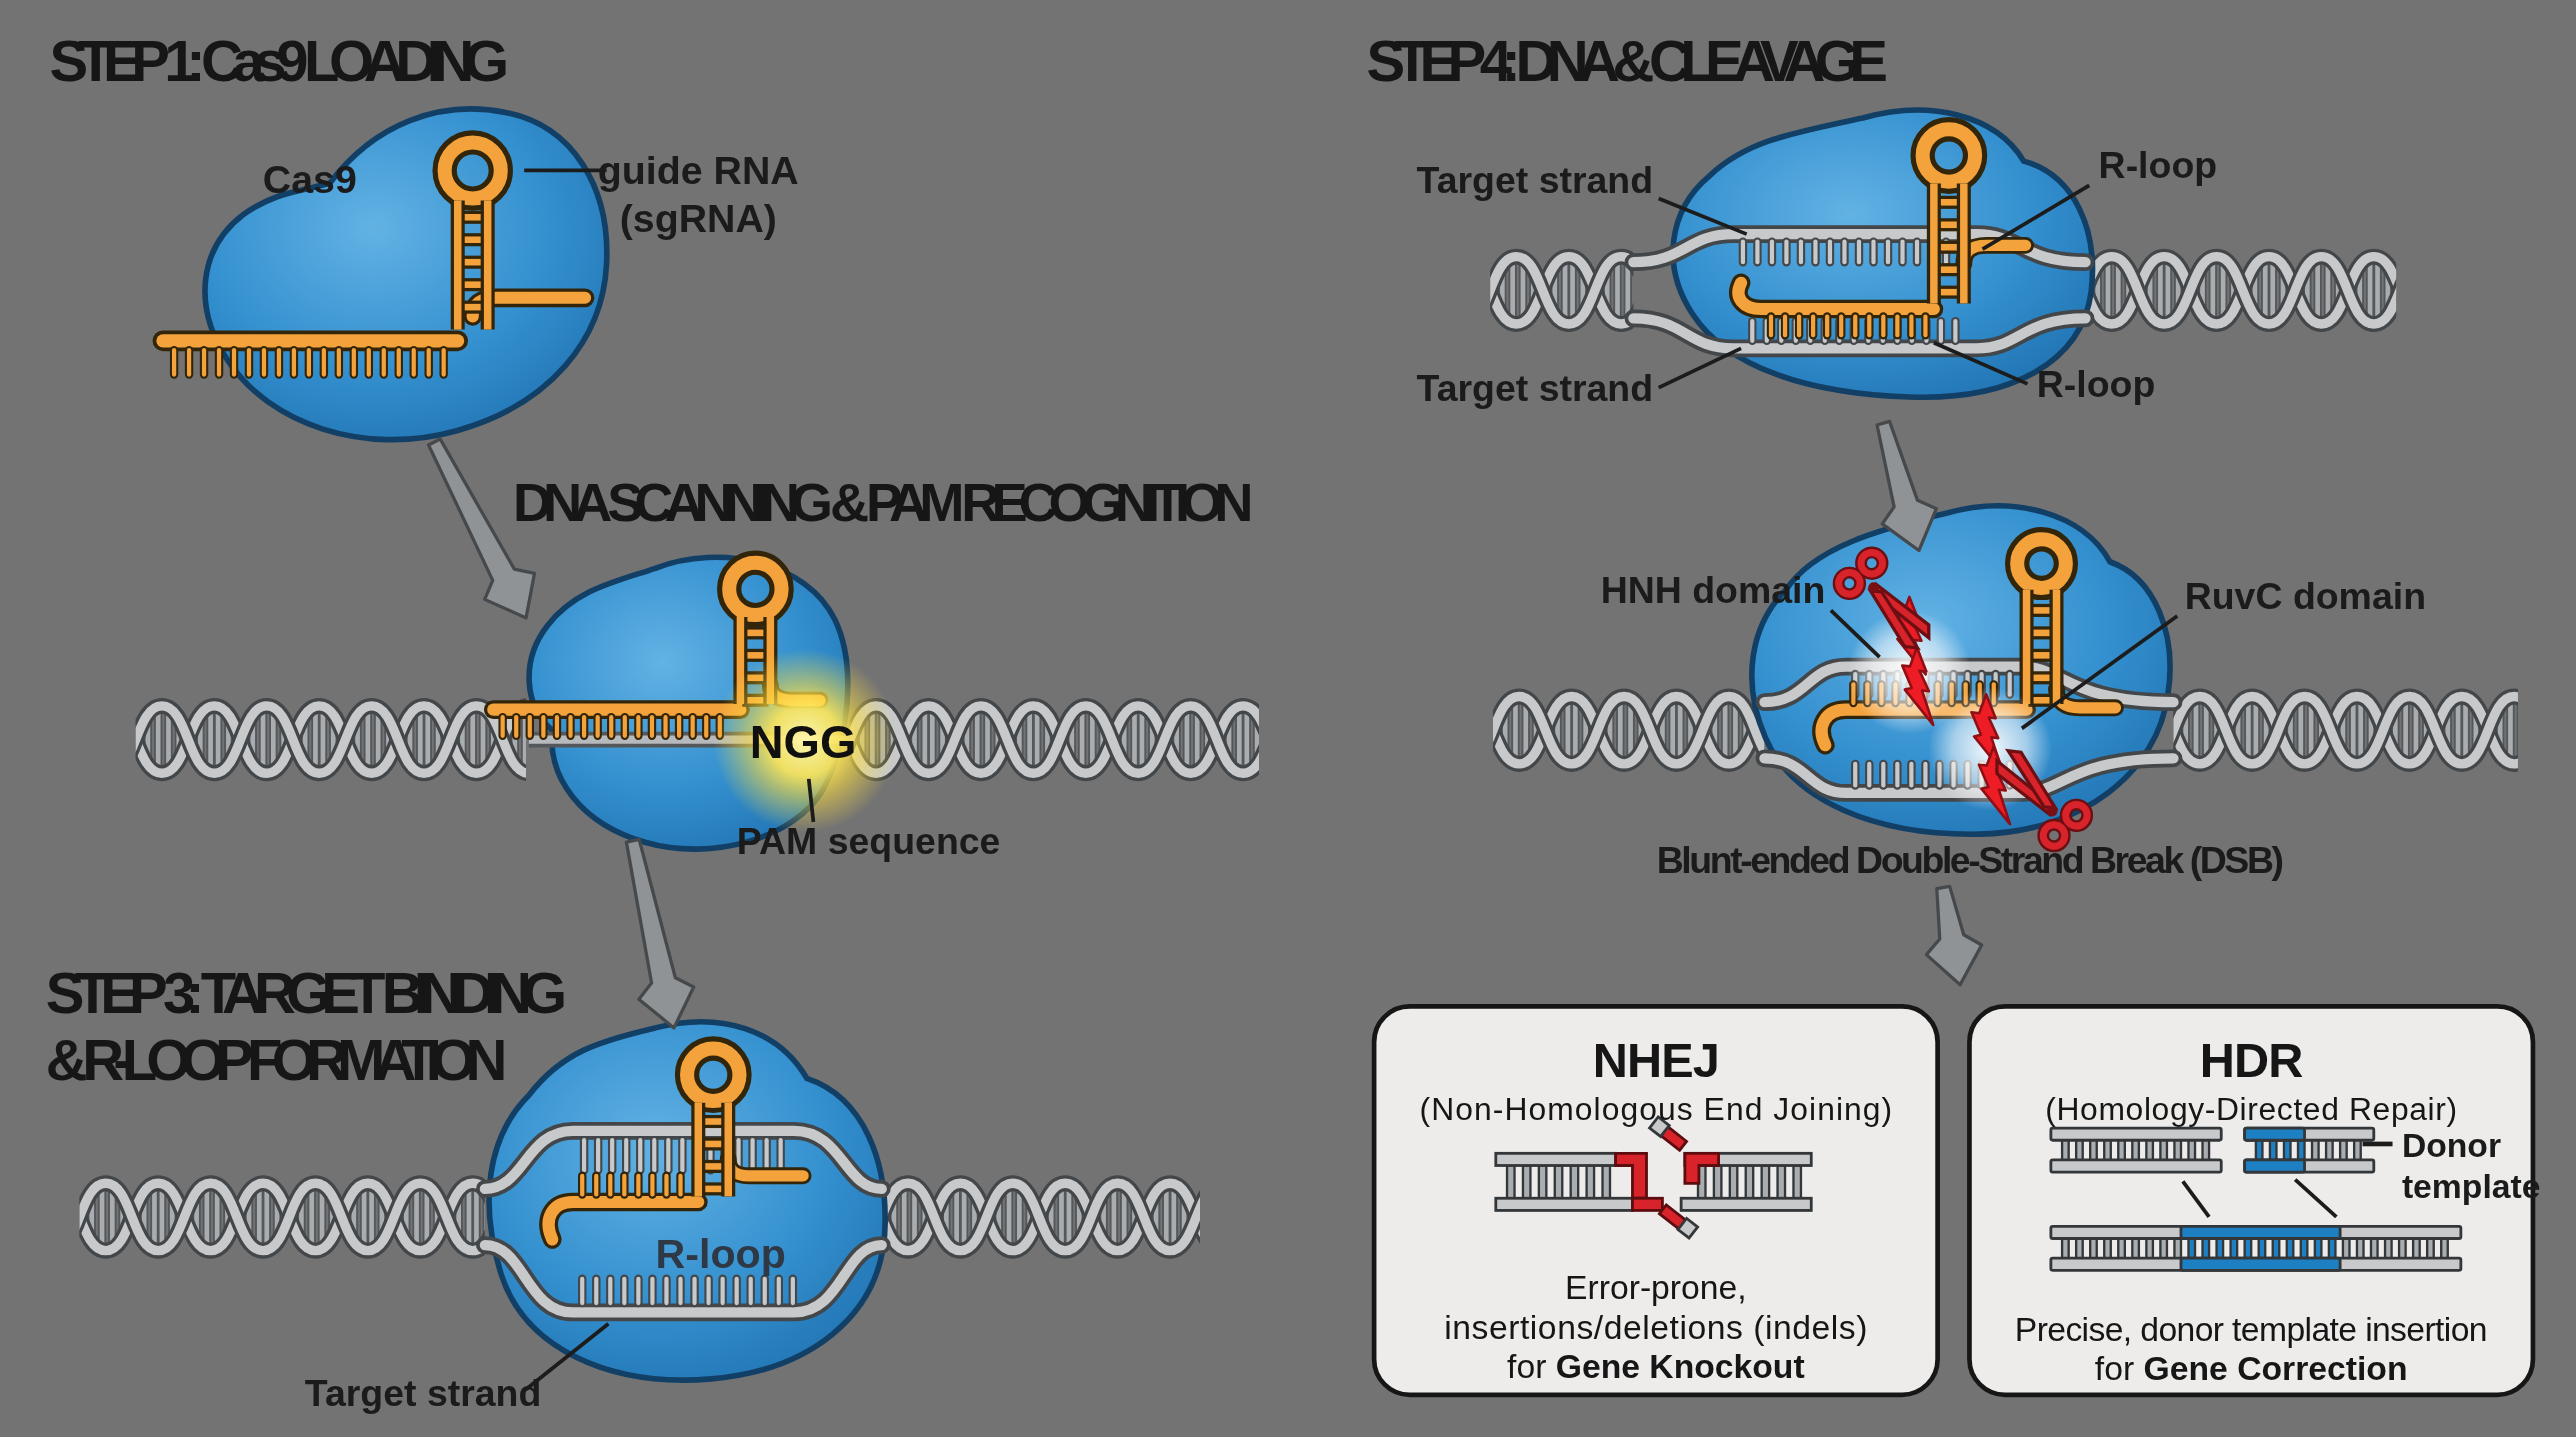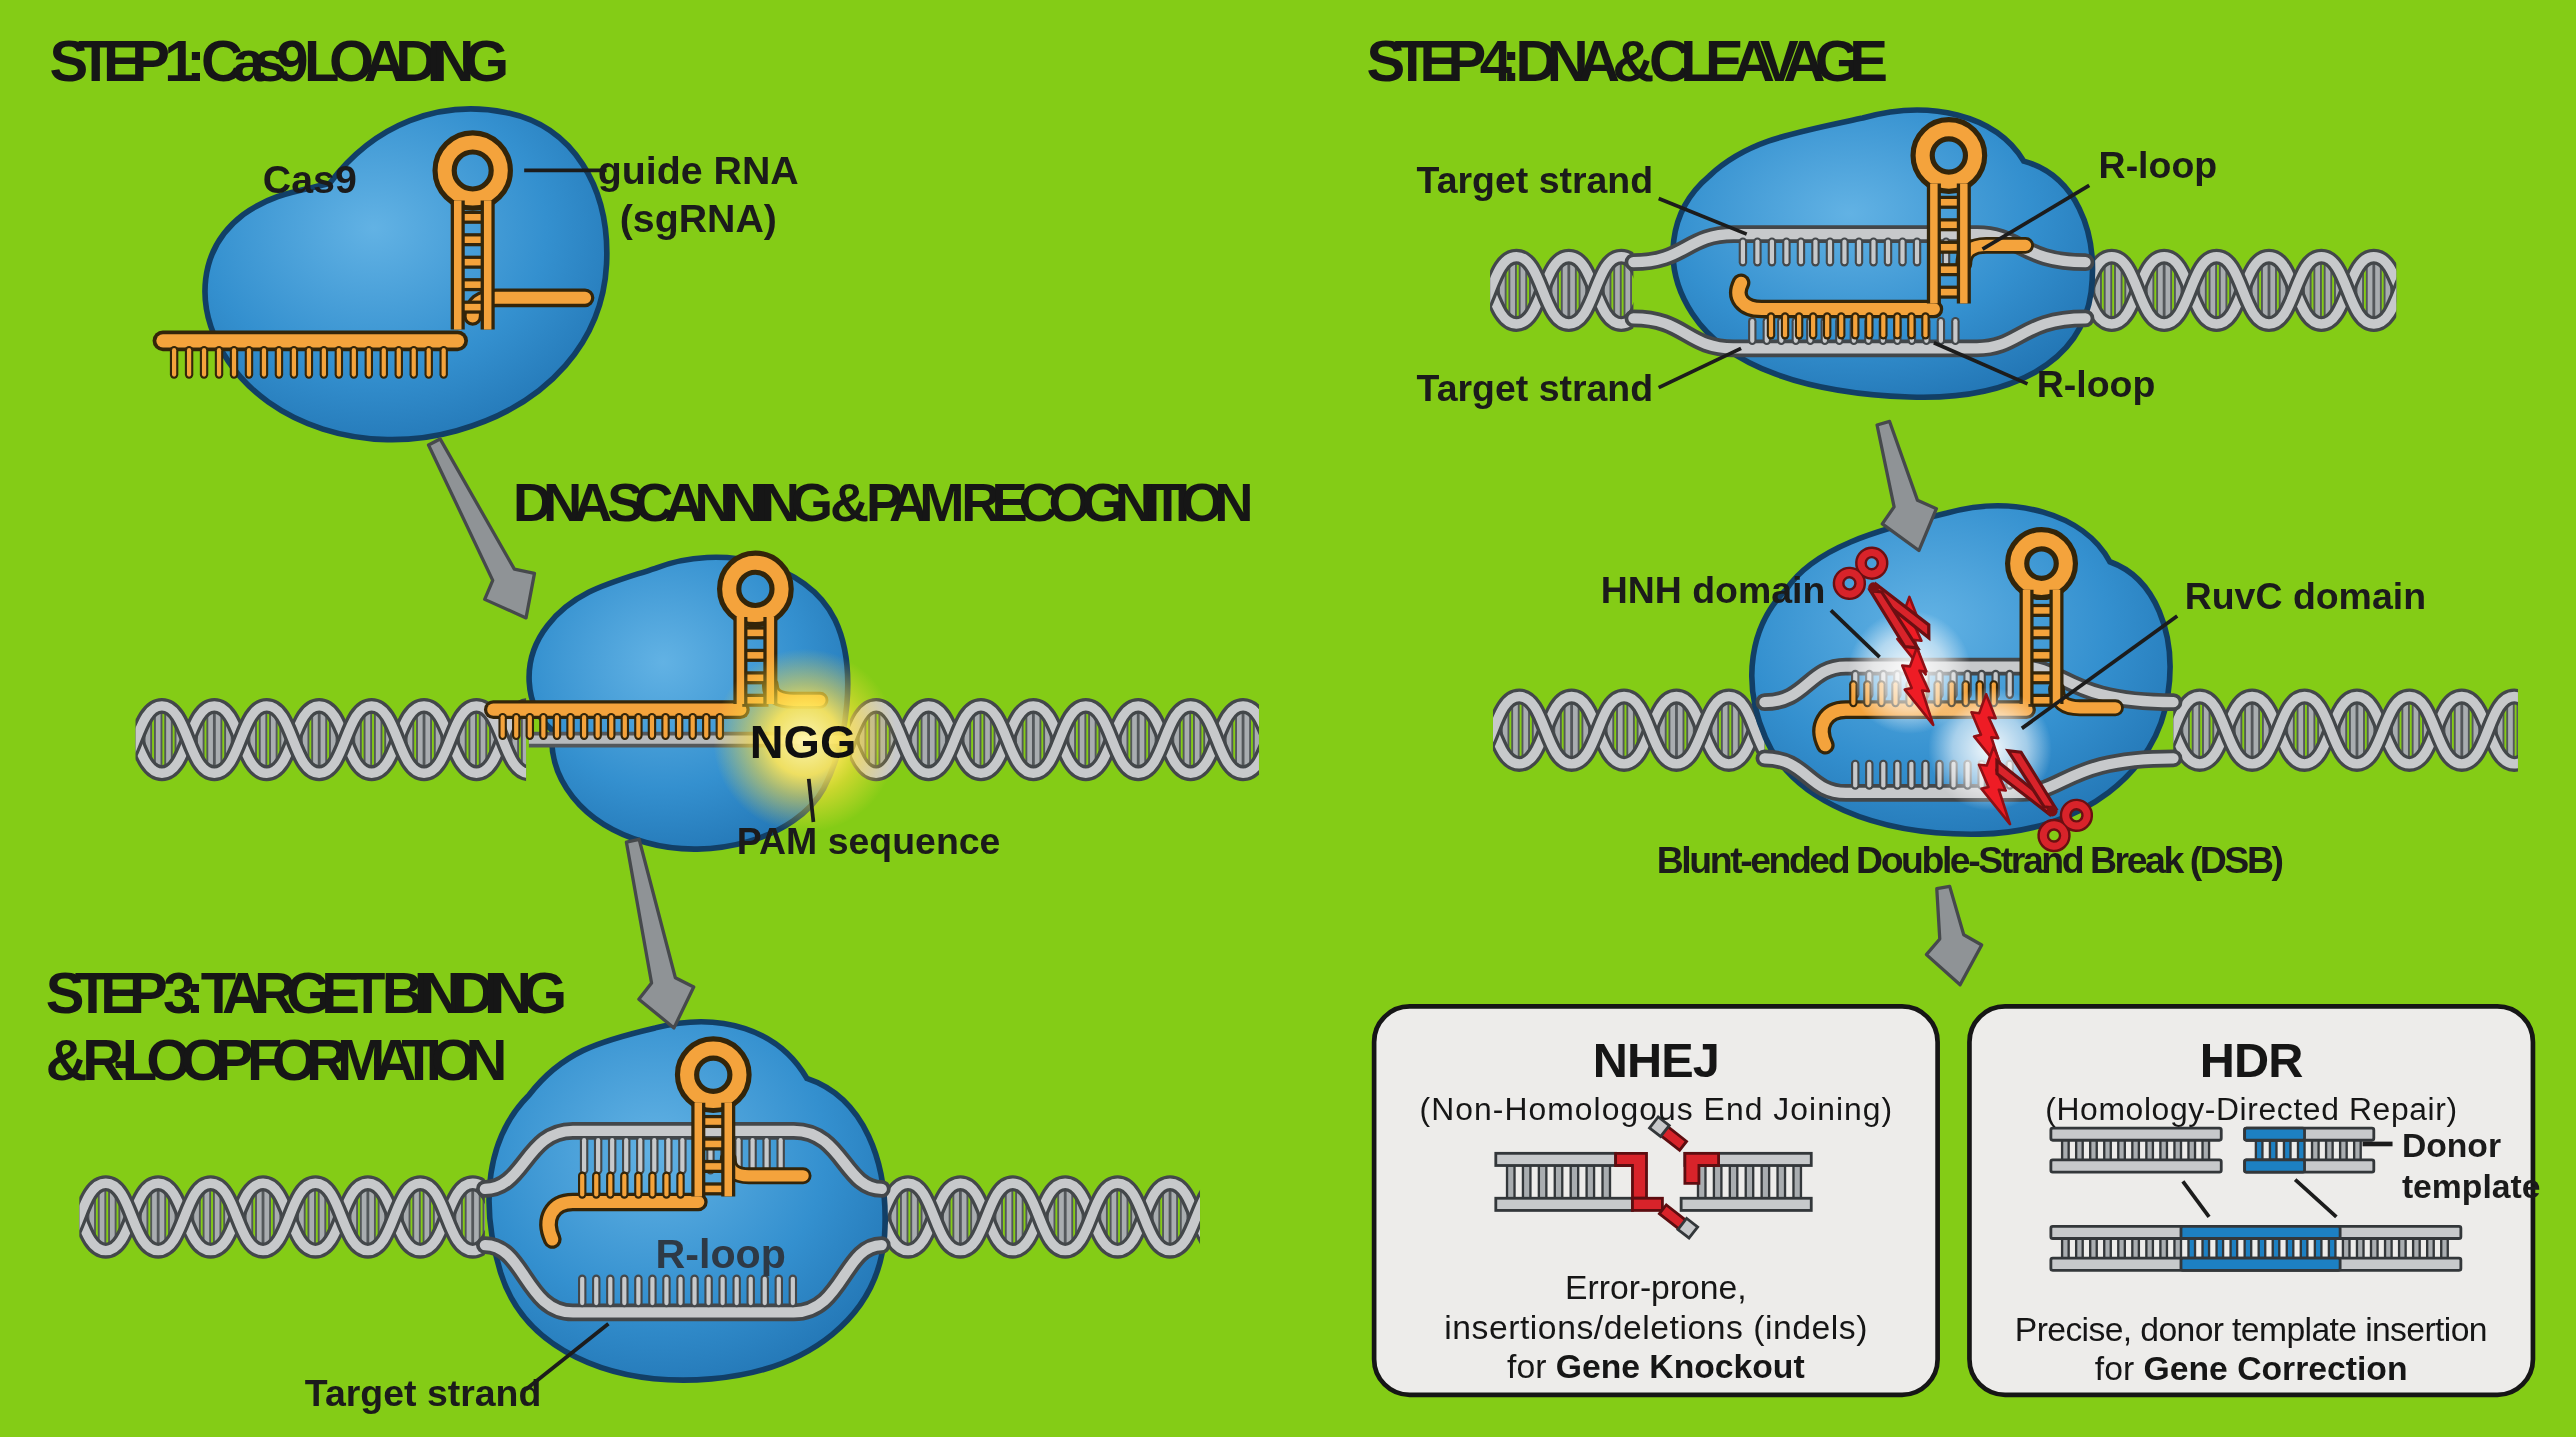--- a/index.html
+++ b/index.html
@@ -1,16 +1,16 @@
 <!DOCTYPE html>
 <html style="font-size:15px"><head>
 <meta charset="utf-8">
 <style>
   html,body{margin:0;padding:0;background:#fbfaf8;}
-  .stage{width:2576px;height:1438px;position:relative;overflow:hidden;background:#84cc16;}
+  .stage{width:2576px;height:1438px;position:relative;overflow:hidden;background:#737373;}
   svg{display:block;}
   text{font-family:"Liberation Sans",sans-serif;fill:#161616;}
   .title{font-weight:bold;letter-spacing:-1px;}
   .lbl{font-weight:bold;fill:#1b1b1b;}
   .sub{font-weight:normal;}
   .body-line{font-weight:normal;}
   .b{font-weight:bold;}
   .rloop-in{font-weight:bold;fill:#2e3945;}
   .ngg{font-weight:bold;fill:#101010;}
 </style>

